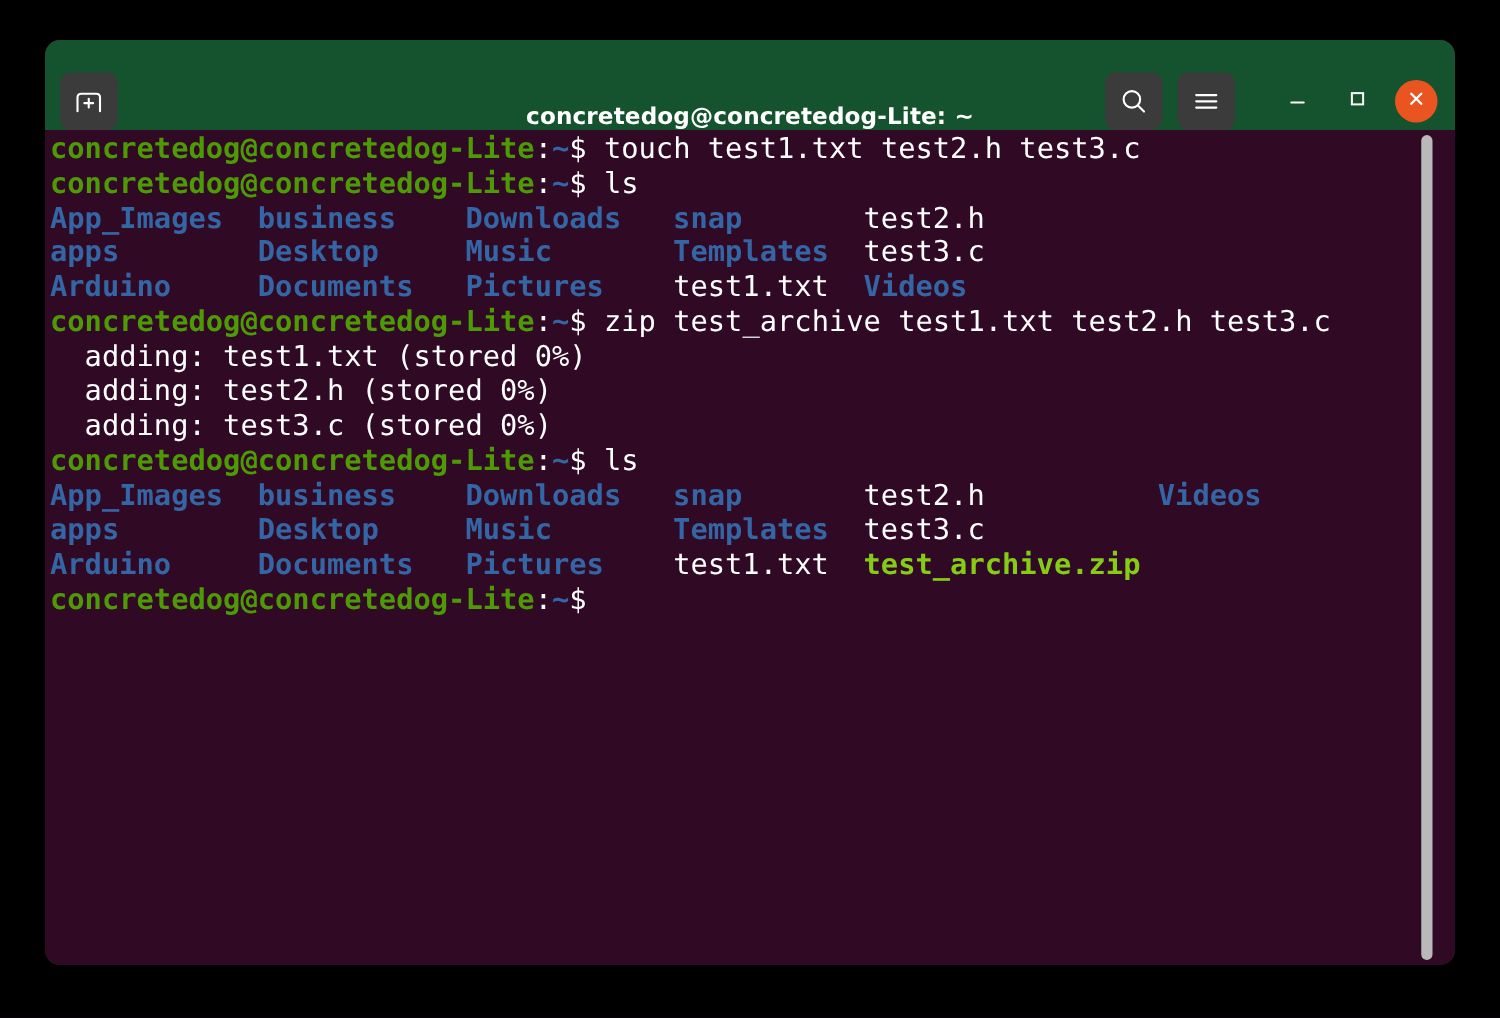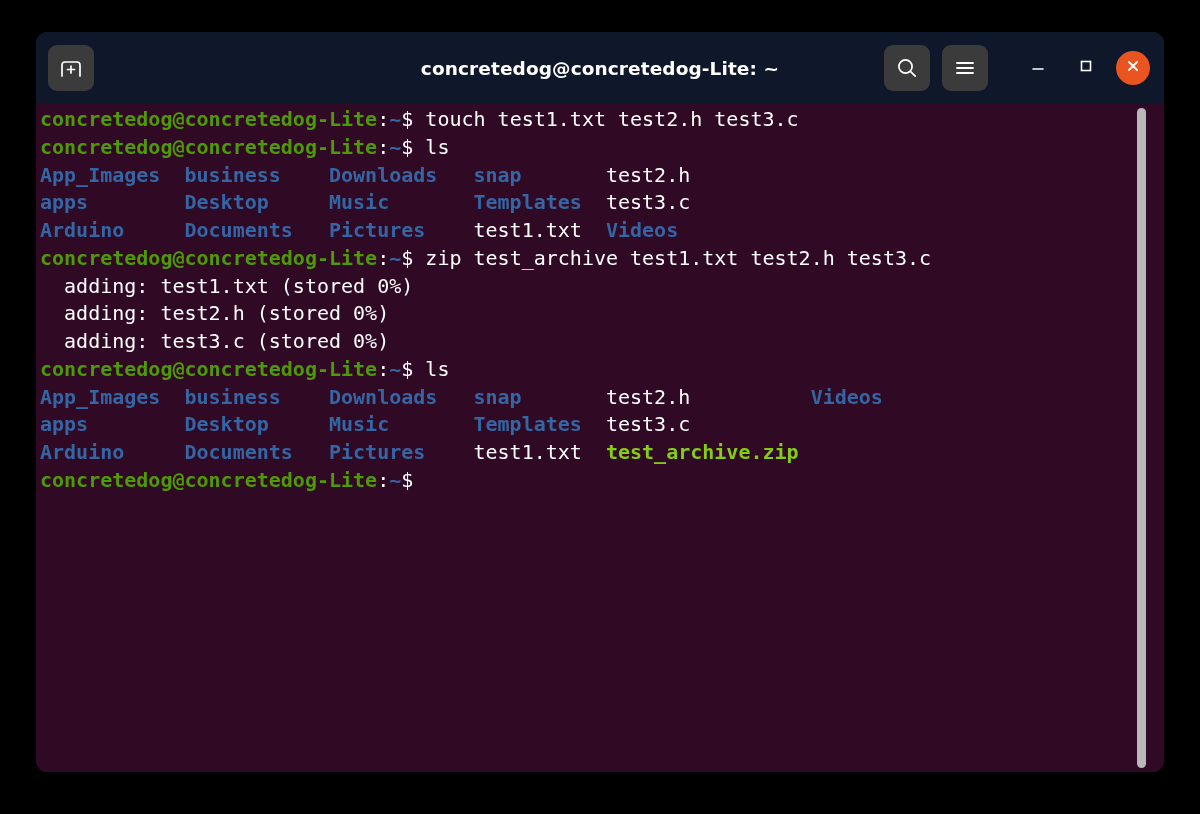--- a/index.html
+++ b/index.html
@@ -25,23 +25,23 @@
     border-radius: 12px;
     background: #2c2c2c;
     overflow: hidden;
     box-sizing: border-box;
   }
 
   
   #titlebar {
     position: relative;
     height: 72px;
-    background: #0f172a;
-    display: flex;
-    align-items: center;
+    background: #14532d;
+    display: flex;
+    align-items: flex-end;
     padding: 0 14px 0 12px;
     box-sizing: border-box;
   }
 
   .hdr-btn {
     width: 46px;
     height: 46px;
     border-radius: 9px;
     background: #3b3b3b;
     display: flex;
@@ -96,21 +96,21 @@
     background: #300a24;
     overflow: hidden;
   }
 
   #term-text {
     position: absolute;
     left: 4px;
     top: 2px;
     right: 0;
     font-family: "DejaVu Sans Mono", monospace;
-    font-size: 20px;
+    font-size: 23px;
     line-height: 27.75px;
     white-space: pre;
     color: #ffffff;
     letter-spacing: 0px;
   }
 
   .line { white-space: pre; }
 
   .c-green  { color: #4e9a06; font-weight: bold; }
   .c-blue   { color: #3465a4; font-weight: bold; }

